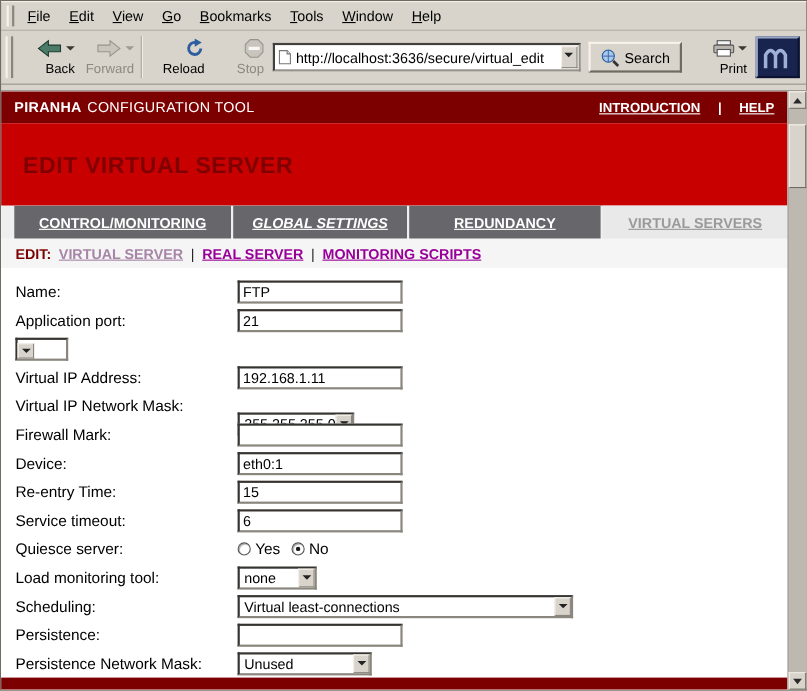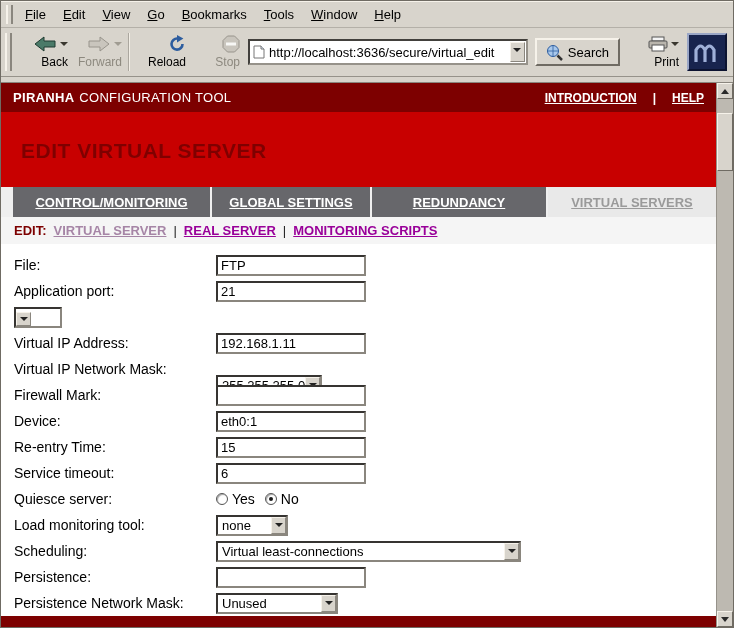--- a/index.html
+++ b/index.html
@@ -225,21 +225,21 @@
       </div>
 
       <div class="banner">
         <div class="page-title">EDIT VIRTUAL SERVER</div>
       </div>
 
       <div class="tabs">
         <div class="tab" style="flex:0 0 197px;">
           <span>CONTROL/MONITORING</span>
         </div>
-        <div class="tab" style="flex:0 0 158px;">
+        <div class="tab" style="flex:0 0 158px;font-style:italic;">
           <span>GLOBAL SETTINGS</span>
         </div>
         <div class="tab" style="flex:0 0 174px;">
           <span>REDUNDANCY</span>
         </div>
         <div class="tab active" style="flex:1;">
           <span>VIRTUAL SERVERS</span>
         </div>
       </div>
 
@@ -248,21 +248,21 @@
         <a class="current">VIRTUAL SERVER</a>
         <span class="pipe">|</span>
         <a>REAL SERVER</a>
         <span class="pipe">|</span>
         <a>MONITORING SCRIPTS</a>
       </div>
 
       <div class="form">
 
         <div class="row">
-          <label class="flabel">File:</label>
+          <label class="flabel">Name:</label>
           <input class="tinput" style="width: 150px;" value="FTP">
         </div>
 
         <div class="row">
           <label class="flabel">Application port:</label>
           <input class="tinput" style="width: 150px;" value="21">
         </div>
 
         <div class="row">
           <div class="select" style="width:48px;flex-direction:column;">

